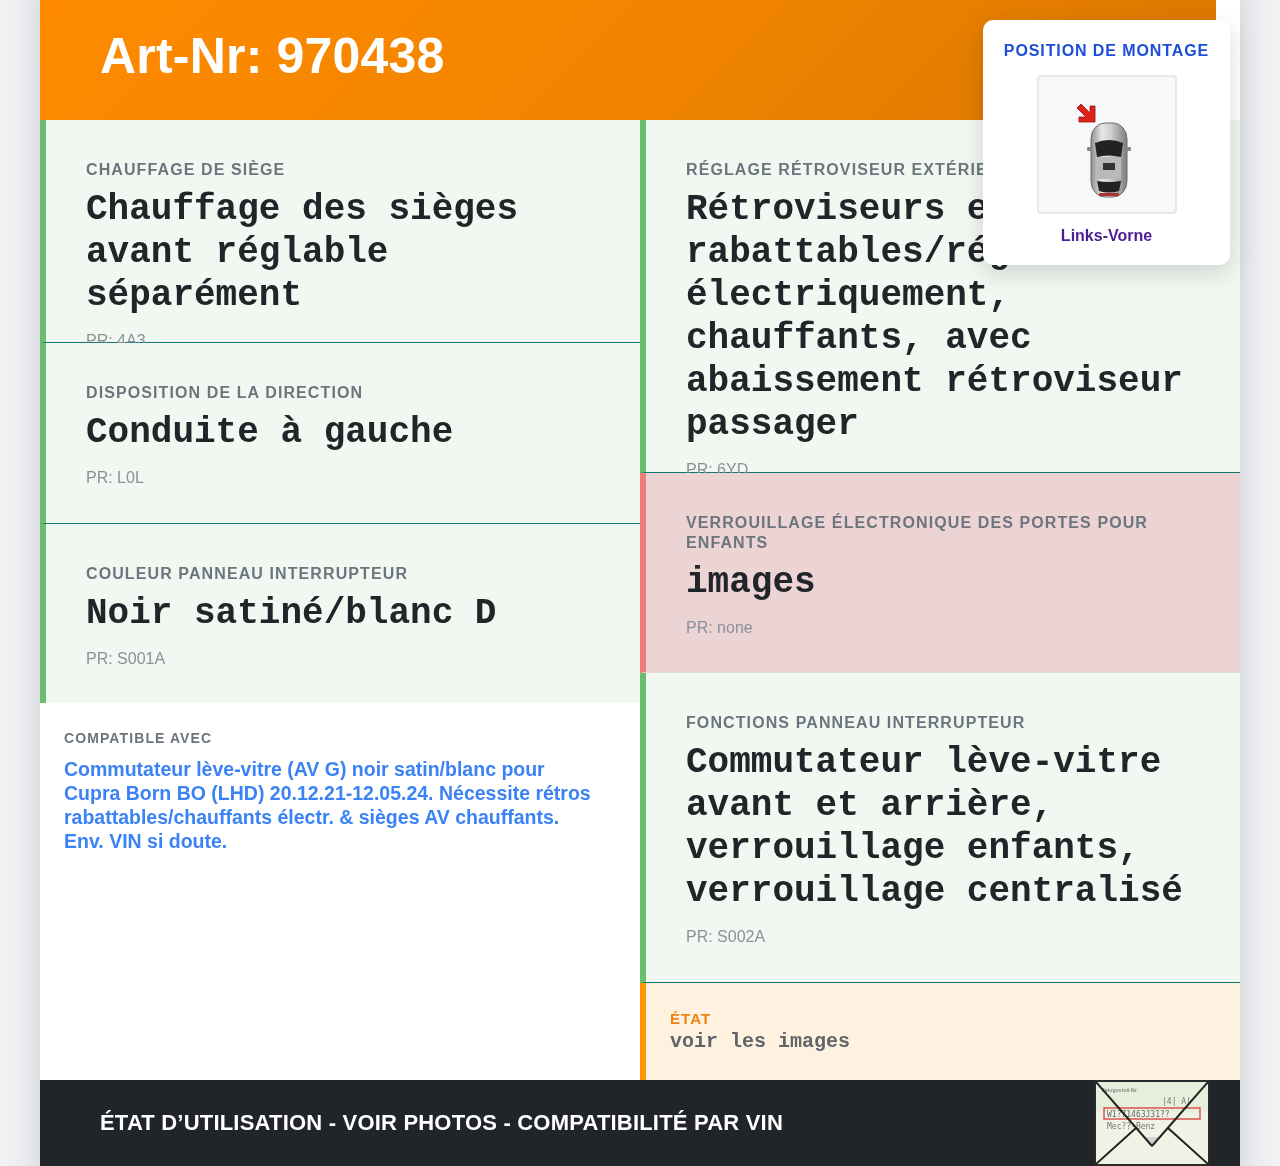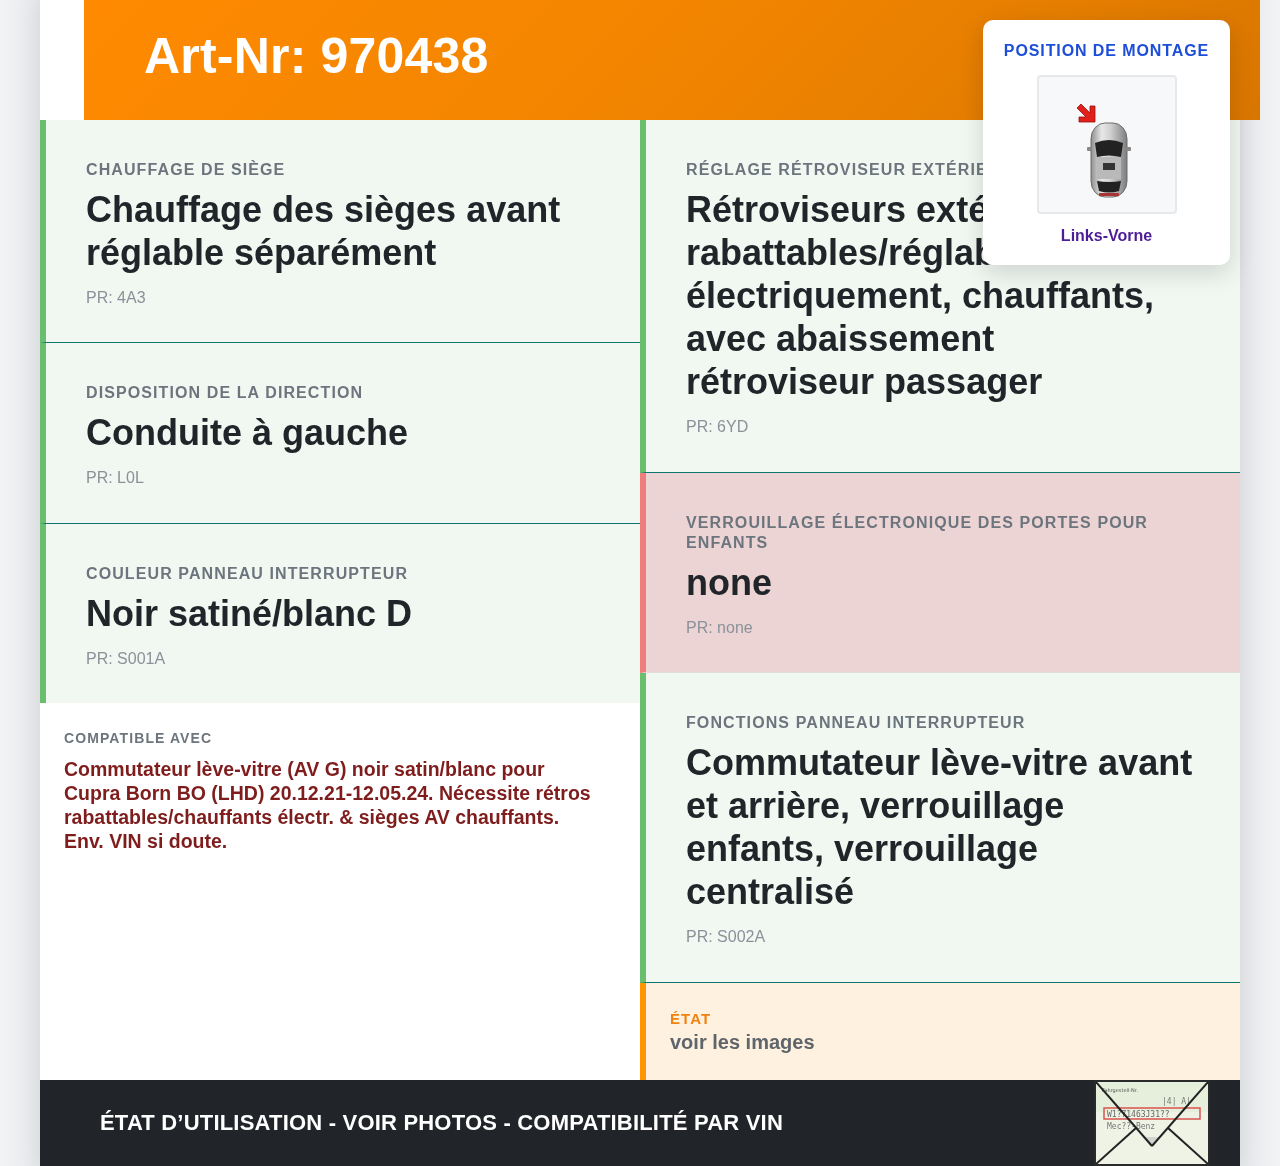--- a/index.html
+++ b/index.html
@@ -10,21 +10,20 @@
       position: relative;
     }
     .page {
       position: absolute; left: 40px; top: 0; width: 1200px; height: 1166px;
       background: #ffffff;
       box-shadow: 0 0 24px rgba(0,0,0,0.08);
     }
     .header {
       position: absolute; left: 0; top: 0; width: 1176px; height: 120px;
       background: linear-gradient(135deg, #ff8a00 0%, #f08400 55%, #d97600 100%);
-      margin-left: 44px;
     }
     .header-title {
       position: absolute; left: 60px; top: 26px;
       color: #ffffff; font-size: 50px; font-weight: 700; letter-spacing: 0.2px;
       line-height: 60px;
     }
     .grid { position: absolute; left: 0; top: 120px; width: 1200px; }
     .col { position: absolute; top: 0; width: 600px; }
     .col.left { left: 0; }
     .col.right { left: 600px; }
@@ -38,37 +37,37 @@
     }
     .card.red { background: #ecd4d5; border-left-color: #f07d7b; border-bottom-color: #e3dcdc; }
     .card.warn { background: #fff1df; border-left-color: #ff9500; border-bottom: none; padding: 26px 24px 0 24px; }
 
     .card-label {
       font-size: 16px; font-weight: 700; color: #6c757d;
       letter-spacing: 1.1px; text-transform: uppercase; line-height: 20px;
     }
     .card-value {
       margin-top: 8px;
-      font-size: 36px; font-weight: 700; color: #212529; line-height: 43px;
+      font-size: 36px; font-weight: 700; color: #212529; line-height: 43px; font-family: Liberation Mono, monospace;
     }
     .card-pr {
       margin-top: 14px; font-size: 16px; color: #8a9199; line-height: 20px;
     }
     .warn .card-label { color: #f0820f; font-size: 15px; }
     .warn .card-value { font-size: 20px; color: #5f656b; margin-top: 0; line-height: 26px; }
 
     .compat {
       position: absolute; left: 0; top: 583px; width: 600px; height: 377px;
       background: #ffffff; padding: 26px 24px 0 24px;
     }
     .compat-label {
       font-size: 14px; font-weight: 700; color: #6c757d; letter-spacing: 1.1px; line-height: 18px;
     }
     .compat-text {
-      margin-top: 10px; font-size: 19.5px; font-weight: 700; color: #7f1d1d; line-height: 24px;
+      margin-top: 10px; font-size: 19.5px; font-weight: 700; color: #3b82f6; line-height: 24px;
       padding-right: 14px;
     }
 
     .footer {
       position: absolute; left: 0; top: 1080px; width: 1200px; height: 86px;
       background: #212429;
     }
     .footer-text {
       position: absolute; left: 60px; top: 30px;
       color: #ffffff; font-size: 22px; font-weight: 700; letter-spacing: 0.2px; line-height: 26px;
@@ -134,21 +133,21 @@
 
     <div class="col right">
       <div class="card" style="top:0; height:353px; padding-right:50px;">
         <div class="card-label">RÉGLAGE RÉTROVISEUR EXTÉRIEUR</div>
         <div class="card-value">Rétroviseurs extérieurs rabattables/réglables électriquement, chauffants, avec abaissement rétroviseur passager</div>
         <div class="card-pr">PR: 6YD</div>
       </div>
 
       <div class="card red" style="top:353px; height:200px; padding-right:82px;">
         <div class="card-label">VERROUILLAGE ÉLECTRONIQUE DES PORTES POUR ENFANTS</div>
-        <div class="card-value">none</div>
+        <div class="card-value">images</div>
         <div class="card-pr">PR: none</div>
       </div>
 
       <div class="card" style="top:553px; height:310px; padding-right:40px;">
         <div class="card-label">FONCTIONS PANNEAU INTERRUPTEUR</div>
         <div class="card-value">Commutateur lève-vitre avant et arrière, verrouillage enfants, verrouillage centralisé</div>
         <div class="card-pr">PR: S002A</div>
       </div>
 
       <div class="card warn" style="top:863px; height:117px;">

